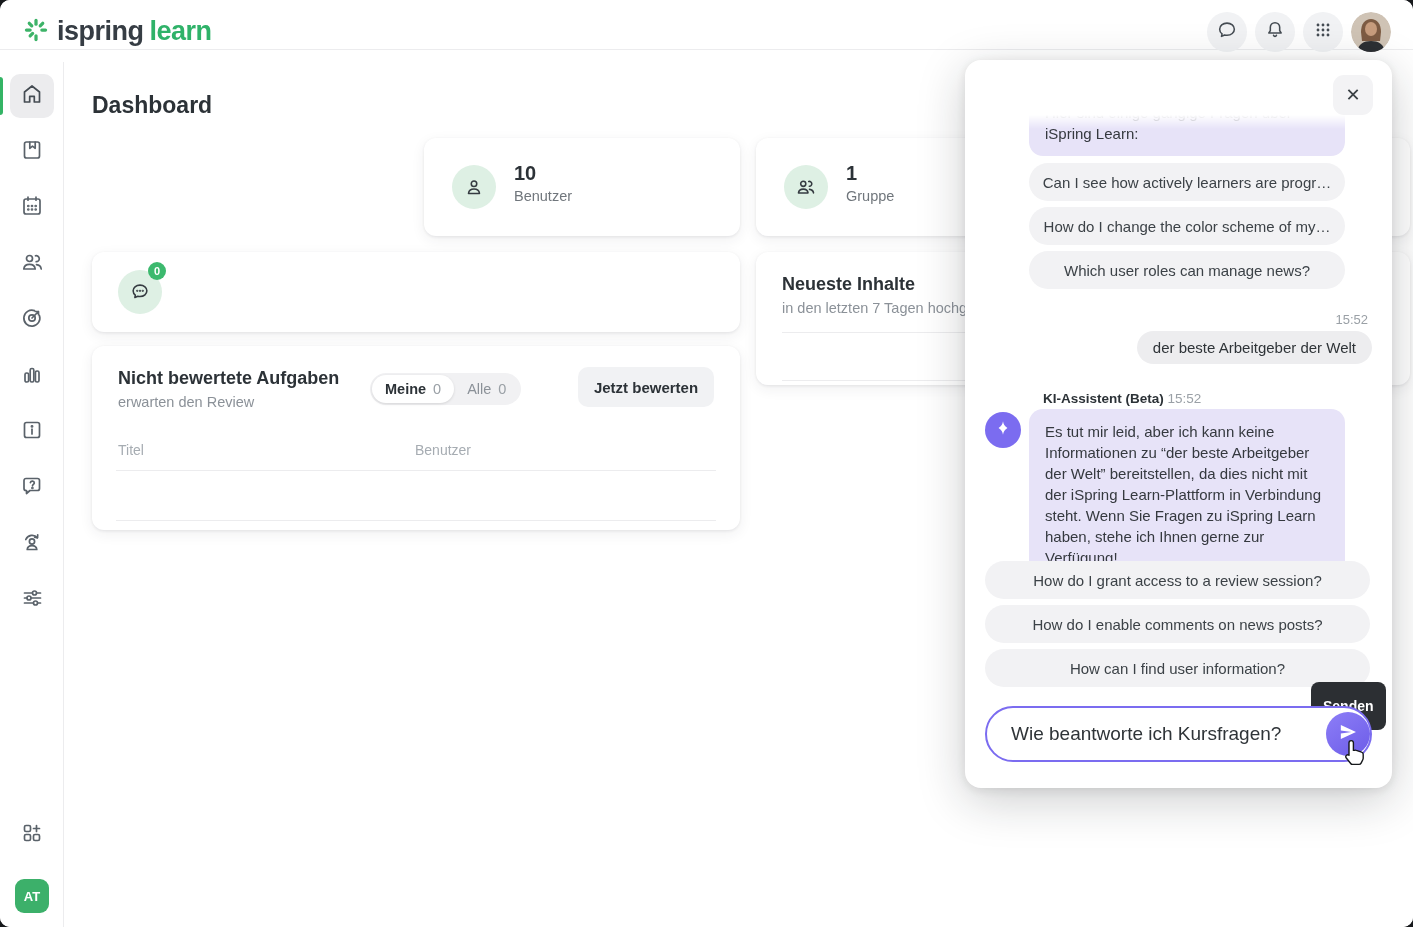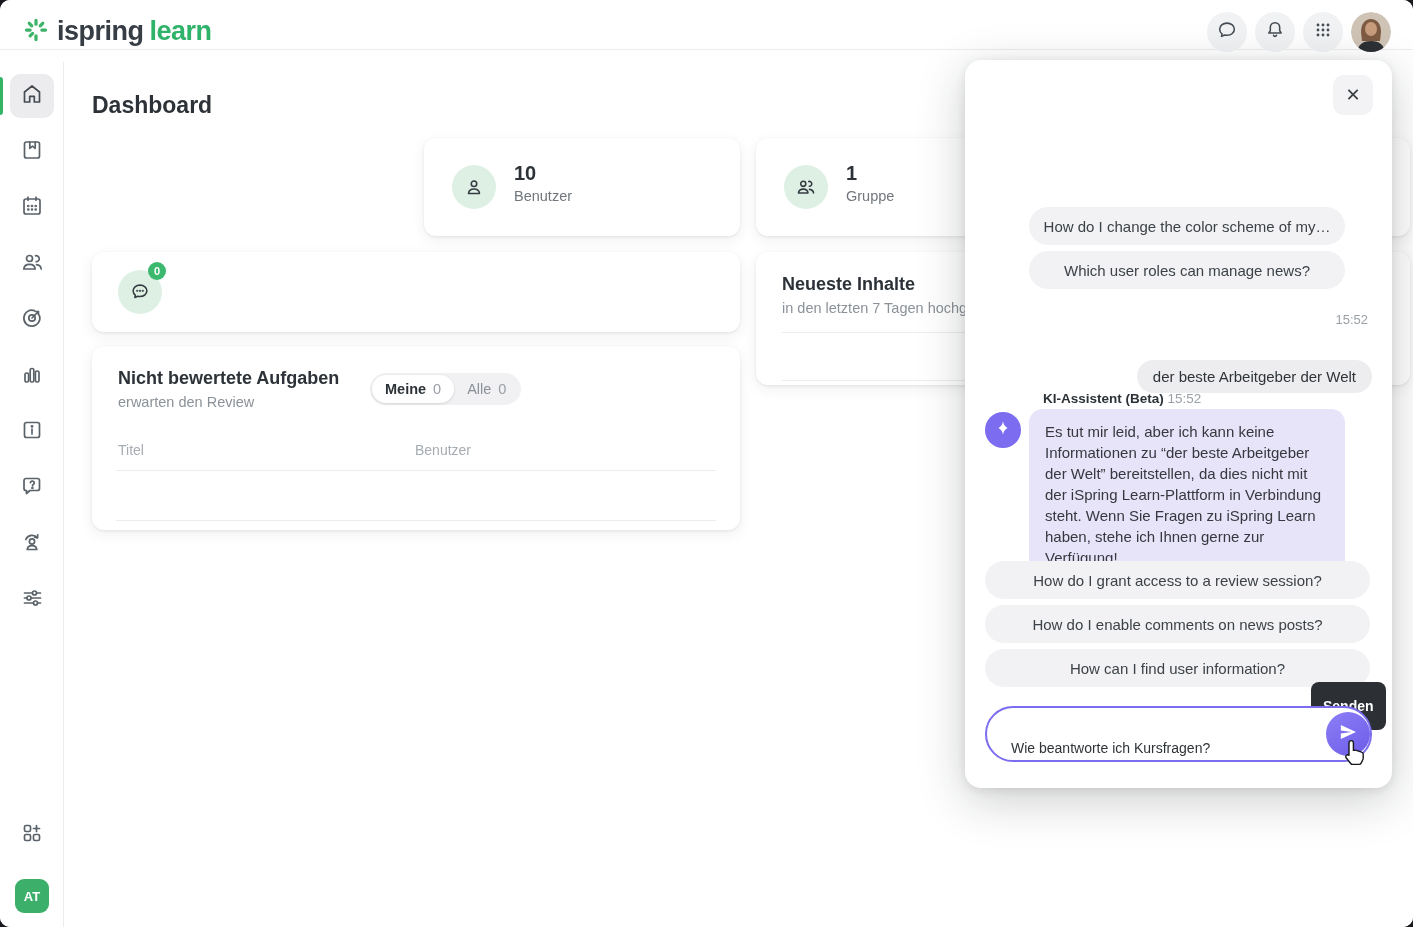--- a/index.html
+++ b/index.html
@@ -45,29 +45,29 @@
   .close-btn { position:absolute; right:19px; top:15px; width:40px; height:40px; border-radius:11px; background:#f3f3f5; display:flex; align-items:center; justify-content:center; font-size:18px; color:#3a4045; }
   .intro-clip { position:absolute; left:64px; top:55px; width:316px; height:42px; overflow:hidden; border-radius:0 0 14px 14px; }
   .bubble-ai { background:#e7e3f8; border-radius:14px; padding:12px 16px; font-size:15px; line-height:21px; color:#35393f; }
   .intro-clip .bubble-ai { margin-top:-25px; }
   .intro-line1 { opacity:.4; white-space:nowrap; }
   .intro-fade { position:absolute; left:60px; top:55px; width:324px; height:14px; background:linear-gradient(#ffffff, rgba(255,255,255,0)); }
   .chip { position:absolute; height:38px; border-radius:19px; background:#f2f2f4; display:flex; align-items:center; justify-content:center; font-size:15px; color:#3c4247; }
   .chip.w1 { left:64px; width:316px; }
   .chip.w2 { left:20px; width:385px; }
   .msg-time { position:absolute; right:24px; font-size:13px; color:#9aa0a6; }
-  .bubble-user { position:absolute; right:20px; background:#ededef; border-radius:18px; padding:8px 16px; font-size:15px; color:#2f3438;margin-top:29px; }
+  .bubble-user { position:absolute; right:20px; background:#ededef; border-radius:18px; padding:8px 16px; font-size:15px; color:#2f3438; }
   .ai-head { position:absolute; left:78px; font-size:13.5px; color:#9aa0a6; }
   .ai-head b { color:#2c3237; }
   .ai-avatar { position:absolute; left:20px; width:36px; height:36px; border-radius:50%; background:#7b6cf0; display:flex; align-items:center; justify-content:center; }
   .ai-answer { position:absolute; left:64px; width:316px; }
   .tooltip { position:absolute; background:#2c2f33; color:#fff; font-size:14px; font-weight:700; border-radius:8px; padding:16px 12px;text-align:right; }
   .tooltip:after { content:""; position:absolute; left:50%; bottom:-6px; margin-left:4px; border:6px solid transparent; border-top-color:#2c2f33; border-bottom:none; }
   .chat-input { position:absolute; left:20px; top:646px; width:387px; height:56px; border:2px solid #7b6cf0; border-radius:28px; background:#fff; }
-  .chat-input input { position:absolute; left:24px; top:16px; width:290px; height:48px; border:none; outline:none; font-size:14px; color:#2f3438; font-family:"Liberation Sans", sans-serif; background:transparent; }
+  .chat-input input { position:absolute; left:24px; top:2px; width:290px; height:48px; border:none; outline:none; font-size:19px; color:#2f3438; font-family:"Liberation Sans", sans-serif; background:transparent; }
   .send-btn { position:absolute; left:361px; top:652px; width:44px; height:44px; border-radius:50%; background:linear-gradient(145deg,#8d7ef7,#6c5ce8); display:flex; align-items:center; justify-content:center; }
   #cursor { position:absolute; left:1341px; top:738px; z-index:20; }
 </style>
 </head>
 <body>
 
 <div id="window">
 
   <div id="main">
     <div class="page-title">Dashboard</div>
@@ -121,20 +121,21 @@
       <div class="seg" style="left:278px;top:27px;">
         <div class="seg-opt on">
           <span>Meine</span>
           <span class="seg-count">0</span>
         </div>
         <div class="seg-opt">
           <span>Alle</span>
           <span class="seg-count">0</span>
         </div>
       </div>
+      <div class="gray-btn" style="left:486px;top:21px;width:136px;">Jetzt bewerten</div>
       <div class="col-head" style="left:26px;top:96px;">Titel</div>
       <div class="col-head" style="left:323px;top:96px;">Benutzer</div>
       <div class="divider" style="left:24px;top:124px;width:600px;"></div>
       <div class="divider" style="left:24px;top:174px;width:600px;"></div>
     </div>
   </div>
 
   <div id="sidebar">
     <div class="active-bar" style="top:15px;"></div>
     <div class="side-item active" style="top:12px;">
@@ -268,22 +269,29 @@
           <path d="M6 40c1-8 7-11 14-11s13 3 14 11z" fill="#2c2f33"></path>
         </svg>
     </div>
   </div>
 
   <div id="chat">
     <div class="close-btn">
       <span>✕</span>
     </div>
 
+    <div class="intro-clip">
+      <div class="bubble-ai">
+        <div class="intro-line1">Hier sind einige gängige Fragen über</div>
+        <div>iSpring Learn:</div>
+      </div>
+    </div>
     <div class="intro-fade"></div>
 
+    <div class="chip w1" style="top:103px;">Can I see how actively learners are progr…</div>
     <div class="chip w1" style="top:147px;">How do I change the color scheme of my…</div>
     <div class="chip w1" style="top:191px;">Which user roles can manage news?</div>
 
     <div class="msg-time" style="top:252px;">15:52</div>
     <div class="bubble-user" style="top:271px;">der beste Arbeitgeber der Welt</div>
 
     <div class="ai-head" style="top:331px;">
       <b>KI-Assistent (Beta)</b>
       <span>15:52</span>
     </div>

